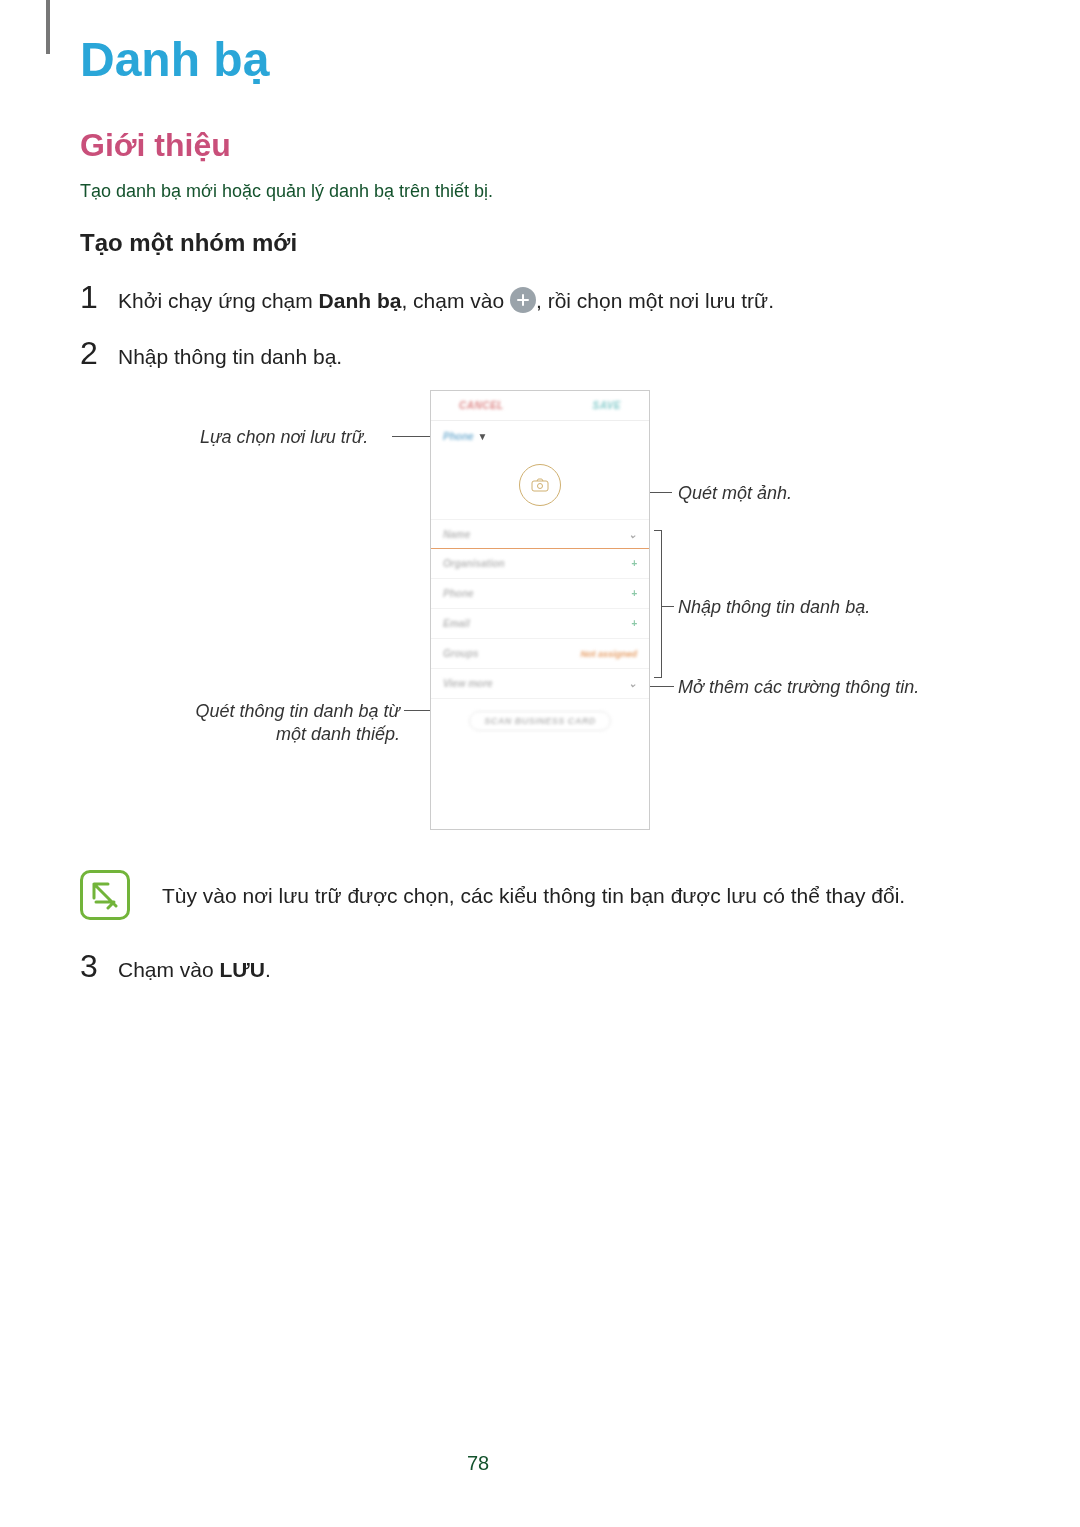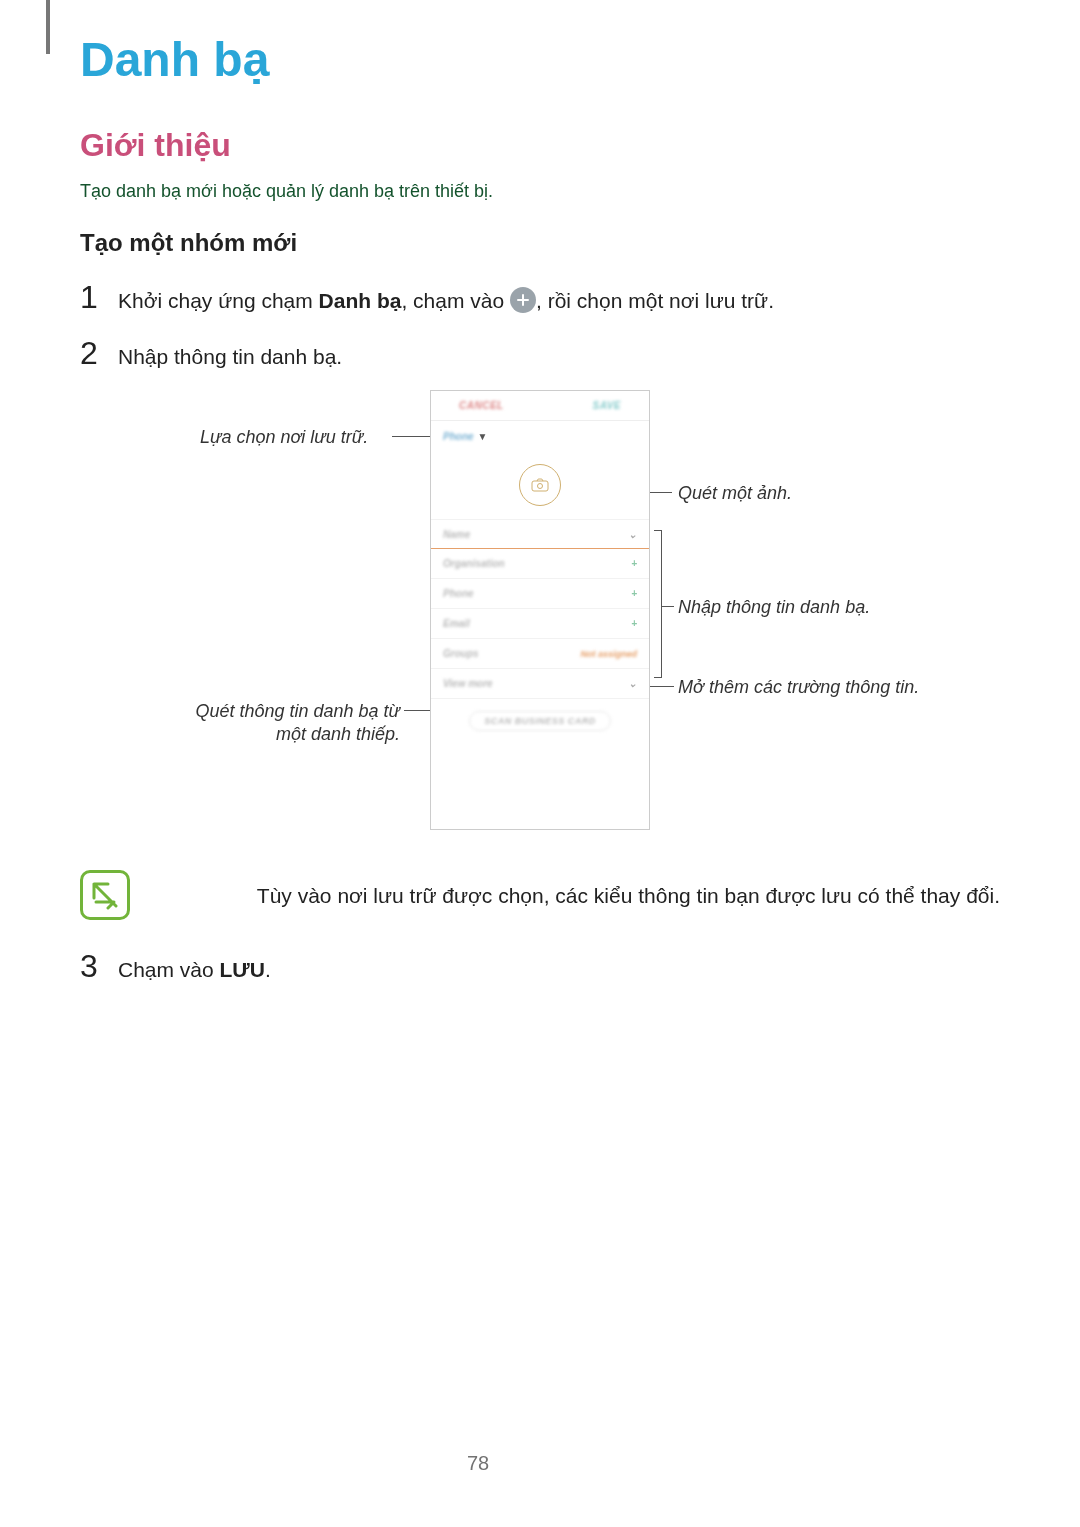--- a/index.html
+++ b/index.html
@@ -210,21 +210,20 @@
     border-top: 1px solid #555;
     border-bottom: 1px solid #555;
   }
 
   
   .note {
     display: flex;
     align-items: flex-start;
     gap: 32px;
     margin: 12px 0 28px 0;
-    justify-content: space-between;
   }
   .note-icon {
     width: 50px; height: 50px;
     border: 3px solid #72b43a;
     border-radius: 10px;
     display: flex; align-items: center; justify-content: center;
     color: #72b43a;
     flex-shrink: 0;
   }
   .note-text {
@@ -232,21 +231,21 @@
     line-height: 1.5;
     padding-top: 10px;
   }
 
   .pagenum {
     position: absolute;
     bottom: 52px;
     left: 0; width: 956px;
     text-align: center;
     font-size: 20px;
-    color: #737373;
+    color: #14532d;
   }
 </style>
 </head>
 <body>
 
 <div class="page">
   <div class="side-tick"></div>
 
 
   <div class="h1">Danh bạ</div>

